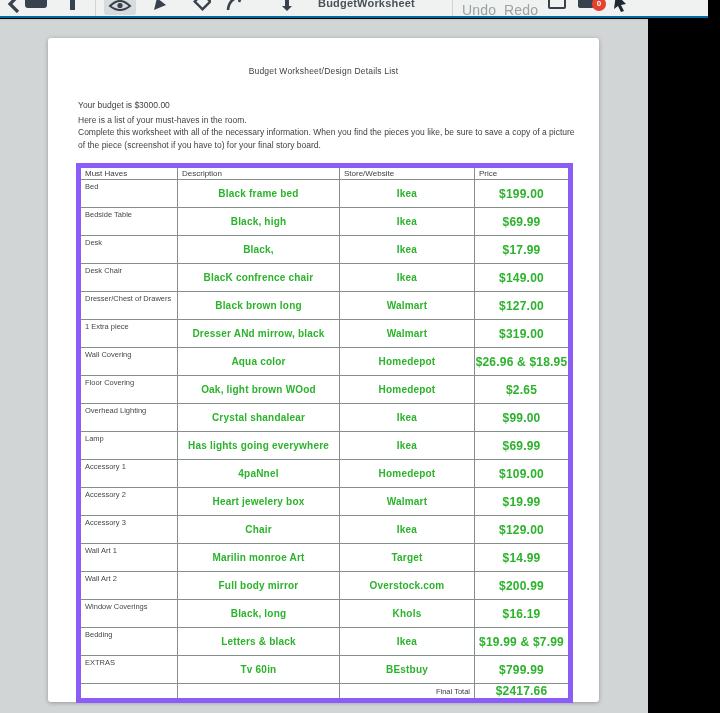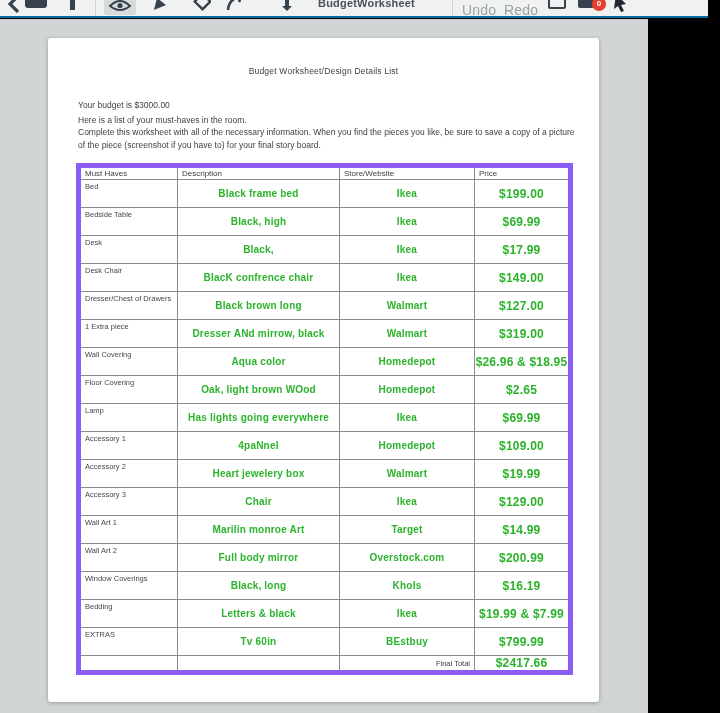--- a/index.html
+++ b/index.html
@@ -213,20 +213,26 @@
     <td class="green" style="color: rgb(43, 179, 43);">Homedepot</td>
     <td class="green price" style="color: rgb(43, 179, 43);">$26.96 &amp; $18.95</td>
   </tr>
             <tr>
     <td class="item">Floor Covering</td>
     <td class="green" style="color: rgb(43, 179, 43);">Oak, light brown WOod</td>
     <td class="green" style="color: rgb(43, 179, 43);">Homedepot</td>
     <td class="green price" style="color: rgb(43, 179, 43);">$2.65</td>
   </tr>
             <tr>
+    <td class="item">Overhead Lighting</td>
+    <td class="green" style="color: rgb(43, 179, 43);">Crystal shandalear</td>
+    <td class="green" style="color: rgb(43, 179, 43);">Ikea</td>
+    <td class="green price" style="color: rgb(43, 179, 43);">$99.00</td>
+  </tr>
+            <tr>
     <td class="item">Lamp</td>
     <td class="green" style="color: rgb(43, 179, 43);">Has lights going everywhere</td>
     <td class="green" style="color: rgb(43, 179, 43);">Ikea</td>
     <td class="green price" style="color: rgb(43, 179, 43);">$69.99</td>
   </tr>
             <tr>
     <td class="item">Accessory 1</td>
     <td class="green" style="color: rgb(43, 179, 43);">4paNnel</td>
     <td class="green" style="color: rgb(43, 179, 43);">Homedepot</td>
     <td class="green price" style="color: rgb(43, 179, 43);">$109.00</td>

